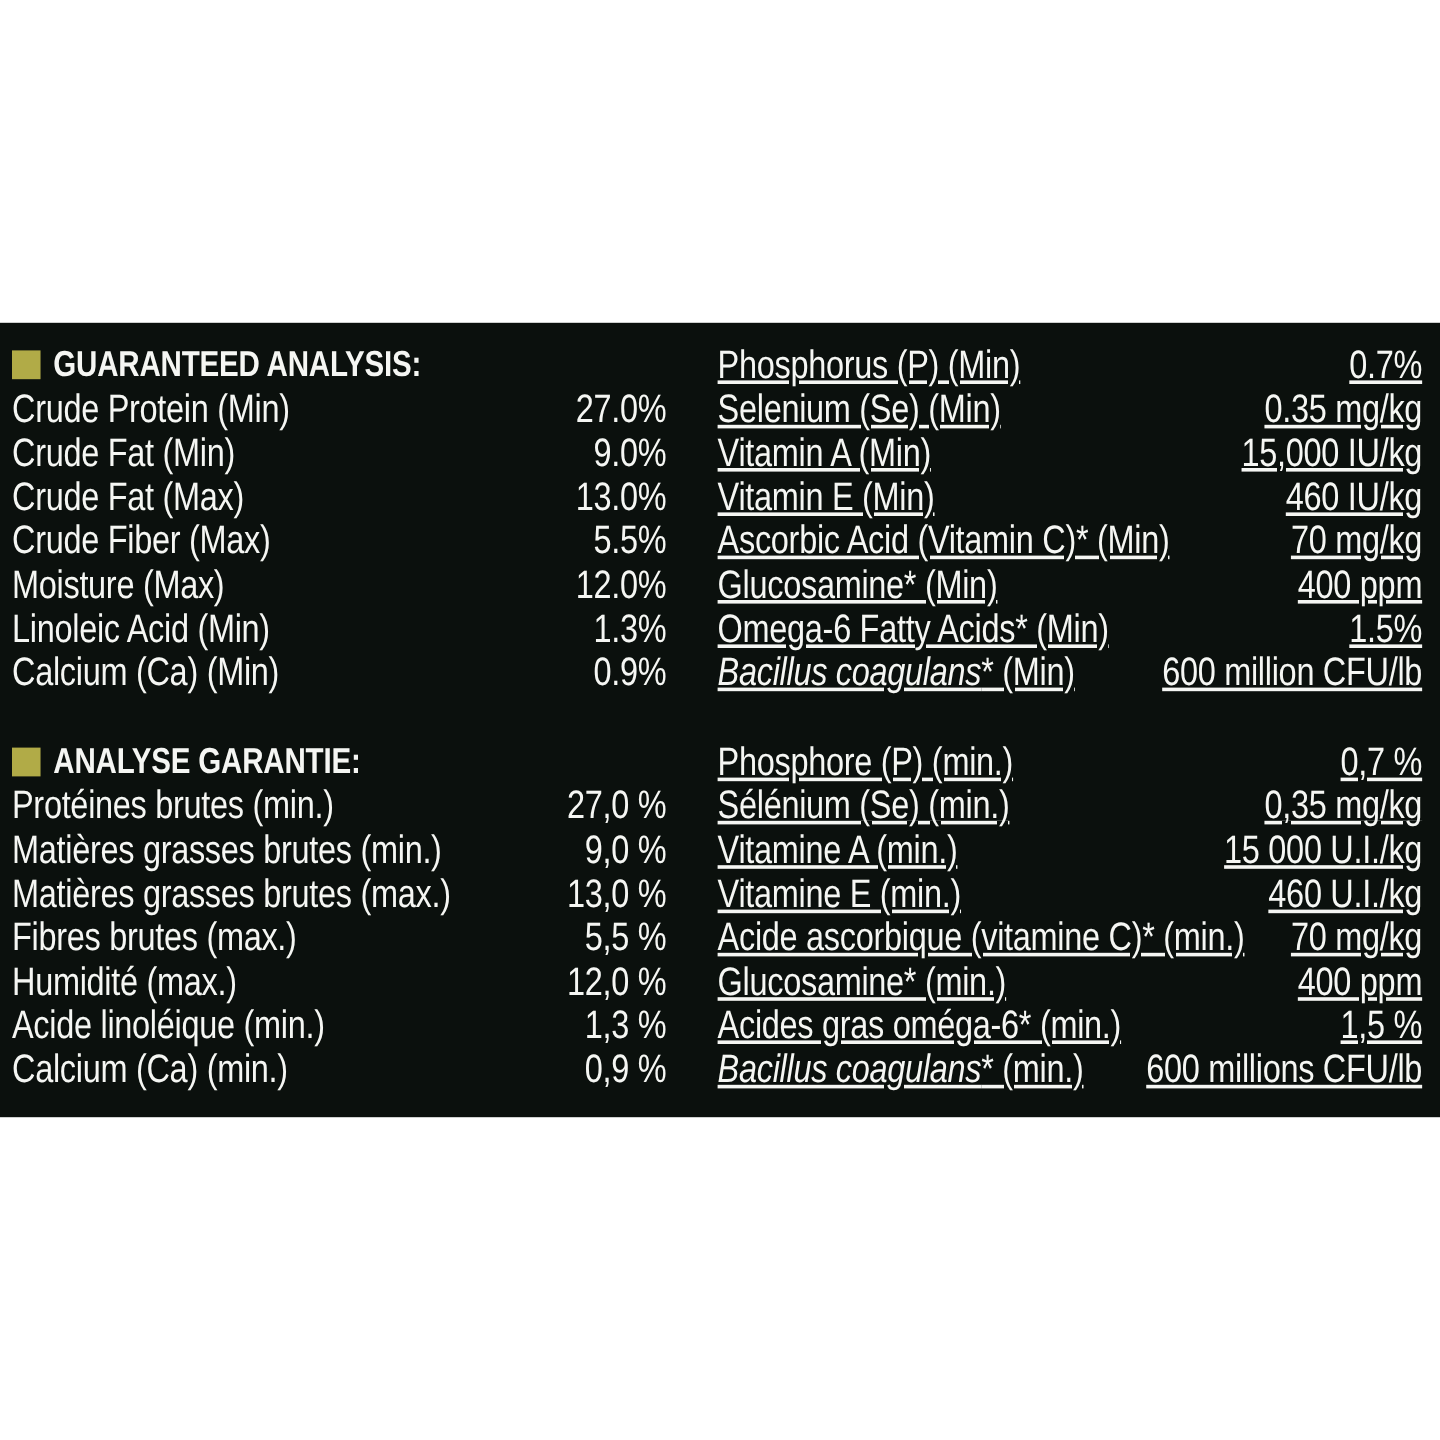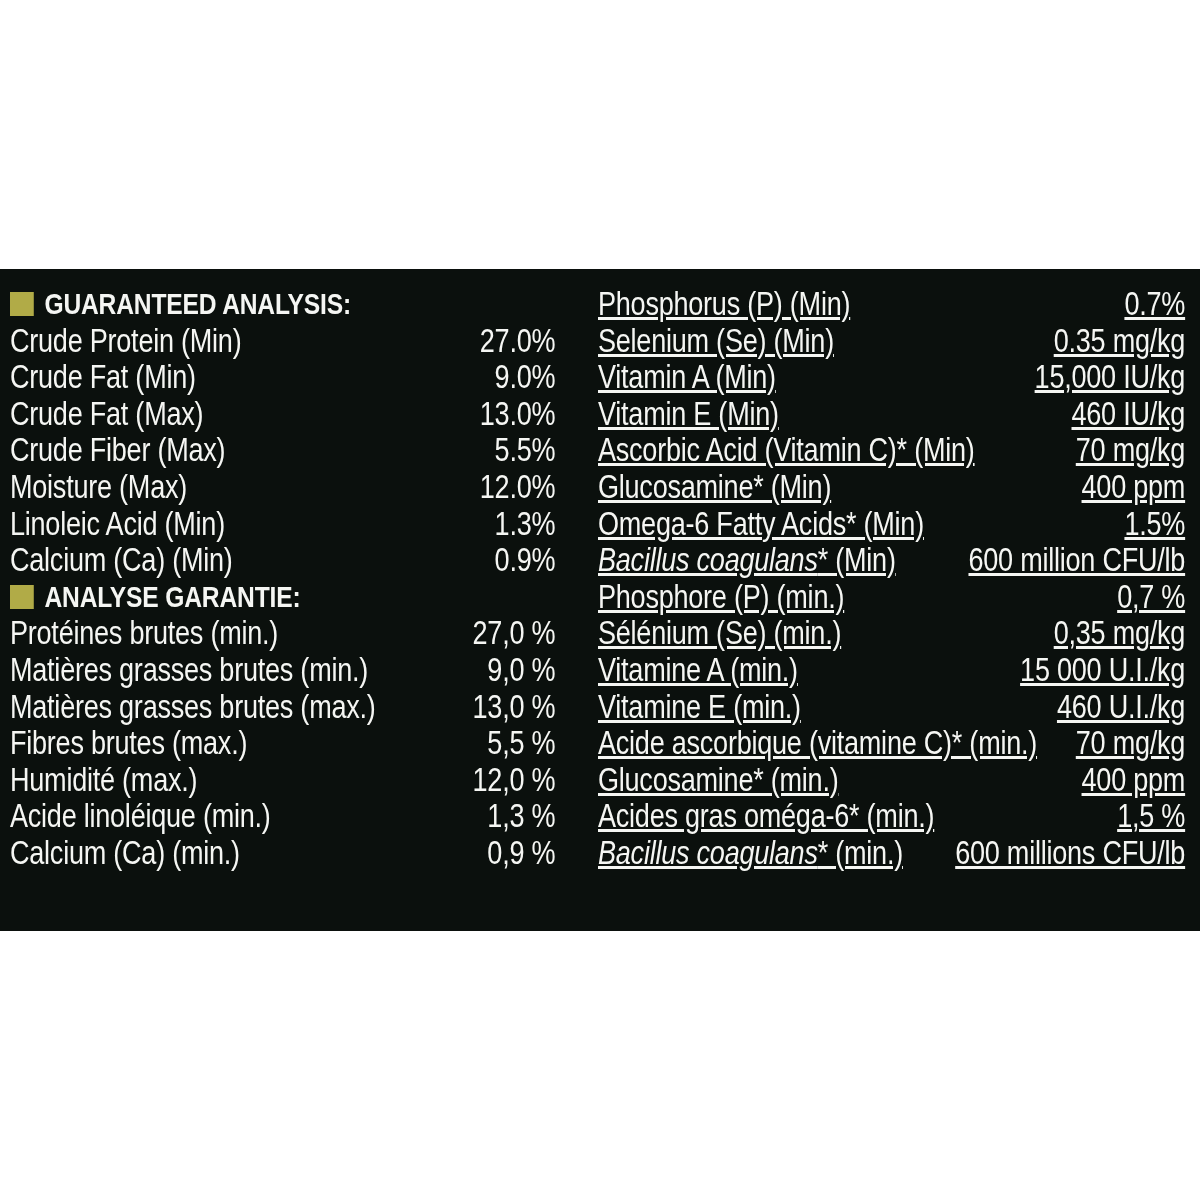--- a/index.html
+++ b/index.html
@@ -16,21 +16,21 @@
     position: absolute;
     top: 269px;
     left: 0;
     width: 1200px;
     height: 662px;
     background: var(--panel-bg, #0b100d);
     color: var(--text, #f5f6f3);
     padding: 17px 0 0 10px;
   }
   .section { display: flex; align-items: flex-start; }
-  .section-fr { }
+  .section-fr { margin-top: 38px; }
   .col-left  { width: 545px; }
   .col-right { width: 587px; margin-left: 43px; text-decoration: underline; }
   .col-inner { transform: scaleX(0.82); transform-origin: 0 0; }
   .col-left  .col-inner { width: 665px; }
   .col-right .col-inner { width: 716px; }
   .hdr {
     display: flex;
     align-items: center;
     font-size: 30px;
     font-weight: bold;

